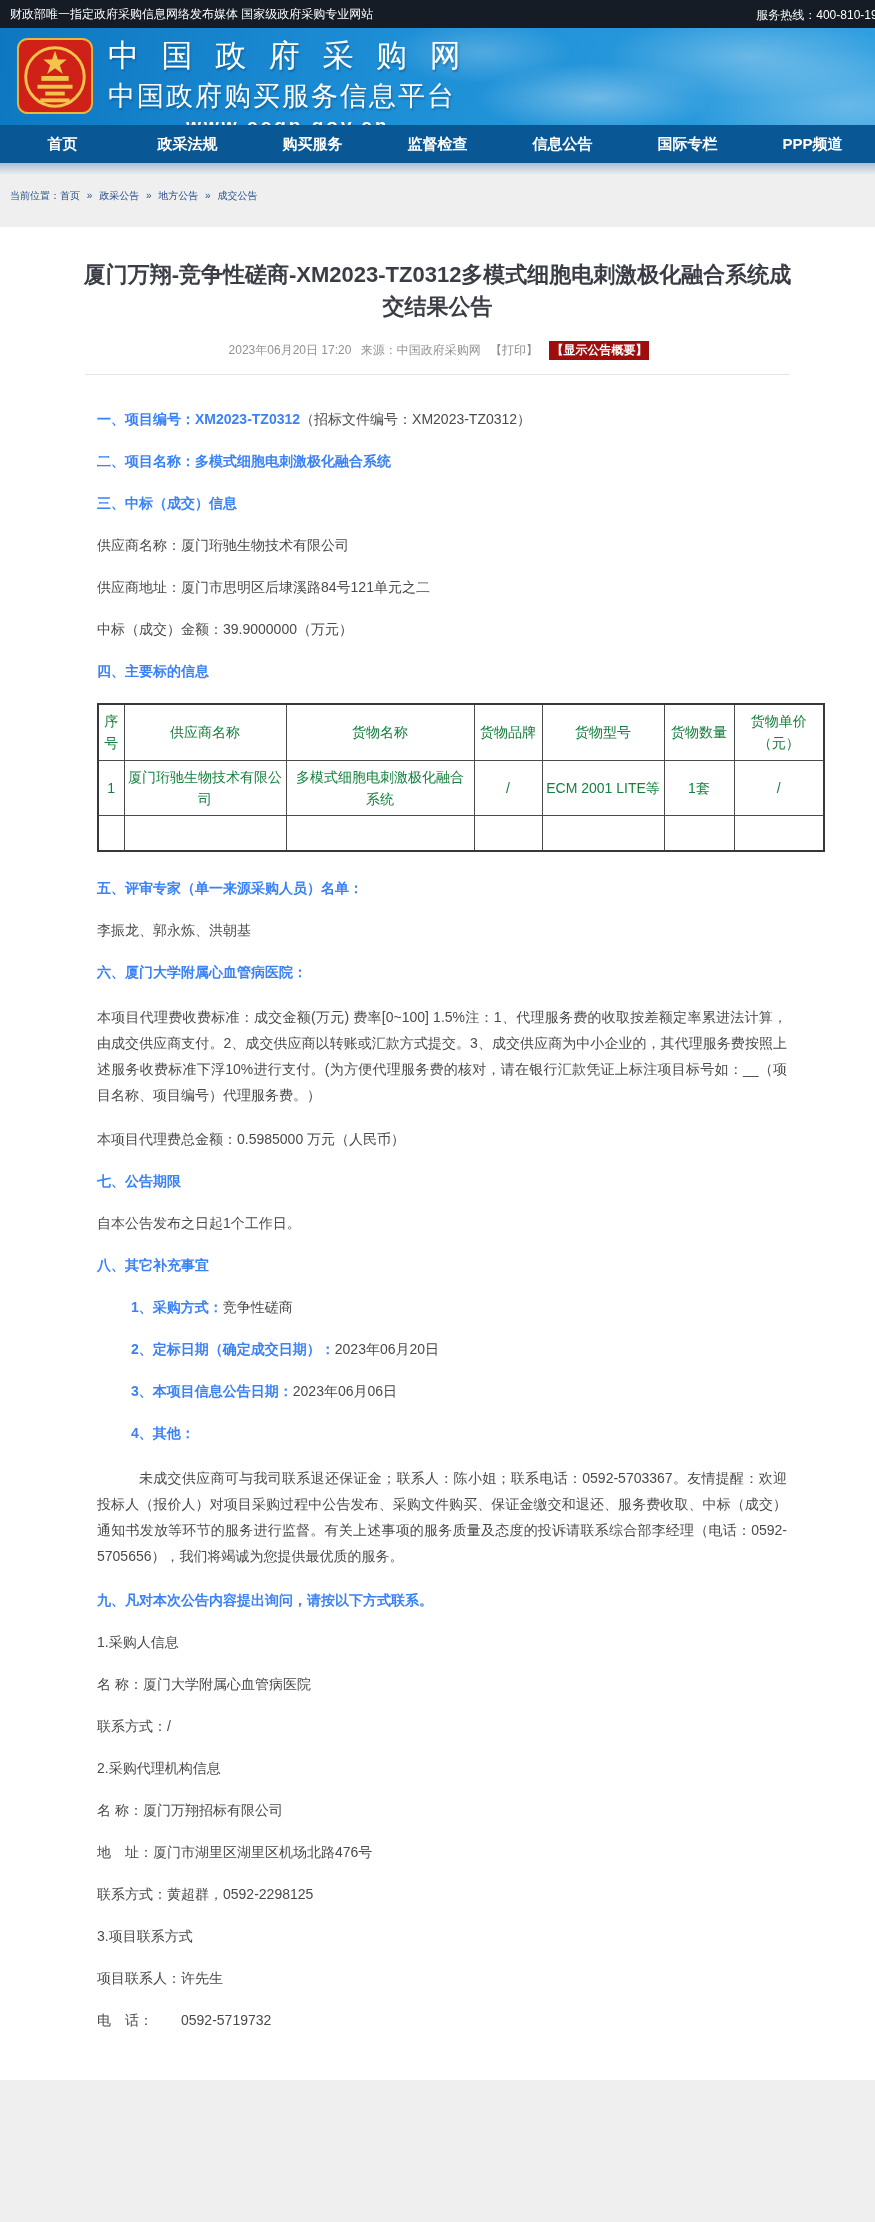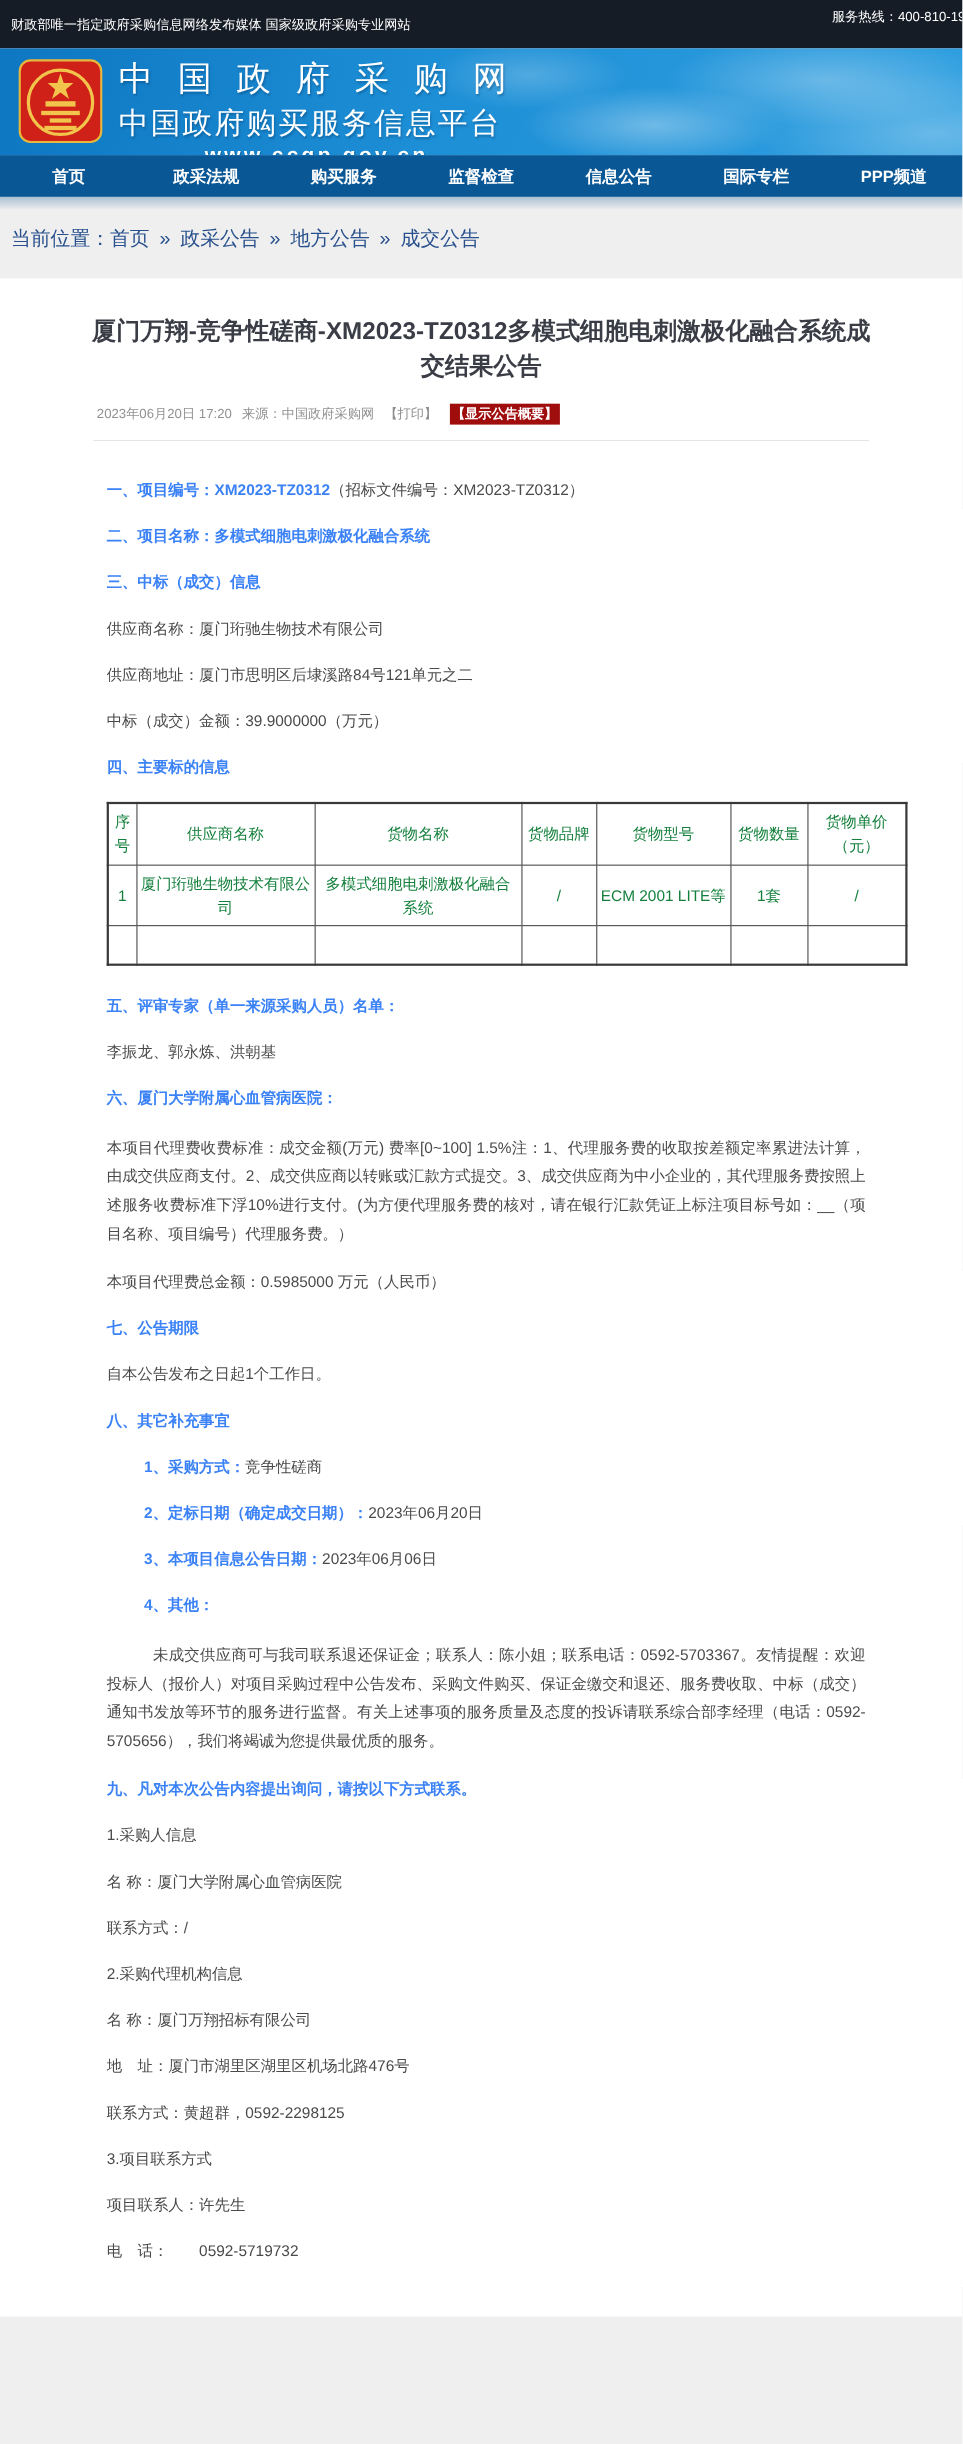--- a/index.html
+++ b/index.html
@@ -4,21 +4,21 @@
 <style>
   html,body{margin:0;padding:0;}
   body{
     width:875px;
     background:#efeff0;
     font-family:"Liberation Sans","DejaVu Sans",sans-serif;
     color:#4a4a4a;
   }
   
   .topbar{
-    height:44px;background:#161c26;color:#fff;font-size:12px;
+    height:28px;background:#161c26;color:#fff;font-size:12px;
     display:flex;align-items:center;position:relative;overflow:hidden;
     padding-left:10px;
   }
   .topbar .hotline{position:absolute;right:-16px;top:7px;white-space:nowrap;}
   
   .banner{
     height:97px;position:relative;overflow:hidden;
     background:
       radial-gradient(170px 50px at 68% 72%, rgba(255,255,255,.34), rgba(255,255,255,0) 70%),
       radial-gradient(210px 60px at 86% 30%, rgba(255,255,255,.30), rgba(255,255,255,0) 70%),
@@ -33,31 +33,31 @@
   .banner-line2{font-size:27px;font-weight:normal;letter-spacing:2px;margin-top:1px;white-space:nowrap;
     text-shadow:1px 2px 2px rgba(0,40,80,.35);}
   .banner-line3{font-size:19px;font-weight:bold;letter-spacing:3px;text-align:center;margin-top:1px;
     text-shadow:1px 1px 1px rgba(0,40,80,.3);}
   
   .nav{height:38px;background:#0a5795;display:flex;}
   .nav-item{flex:1;display:flex;align-items:center;justify-content:center;
     color:#fff;font-size:15px;font-weight:bold;cursor:pointer;}
   .nav-strip{height:12px;background:linear-gradient(#a9bfd0,#efeff0);}
   
-  .breadcrumb{padding:14px 10px 24px;font-size:18px;color:#28508c;}
+  .breadcrumb{padding:14px 10px 24px;font-size:10px;color:#28508c;}
   .breadcrumb a{color:#28508c;text-decoration:none;cursor:pointer;}
   .crumb-sep{margin:0 4px;}
   
   .panel{background:#fff;padding:28px 0 28px;}
   .article-title{
     margin:4px 80px 0;text-align:center;font-size:22px;font-weight:bold;
     color:#3a3d45;line-height:32px;
   }
   .article-meta{
-    margin:18px 85px 0;font-size:12px;color:#919191;
+    margin:18px 85px 0;text-align:center;font-size:12px;color:#919191;
     padding-bottom:14px;border-bottom:1px solid #e4e4e4;
   }
   .meta-piece{margin:0 3px;}
   .print-link{color:#8d8d8d;cursor:pointer;}
   .summary-badge{
     background:#a00d0d;color:#fff;font-weight:bold;padding:1px 2px;
     margin-left:5px;cursor:pointer;display:inline-block;
   }
   .article-body{margin:34px 88px 0 97px;font-size:14px;}
   .para{margin:0 0 21px;line-height:21px;}

